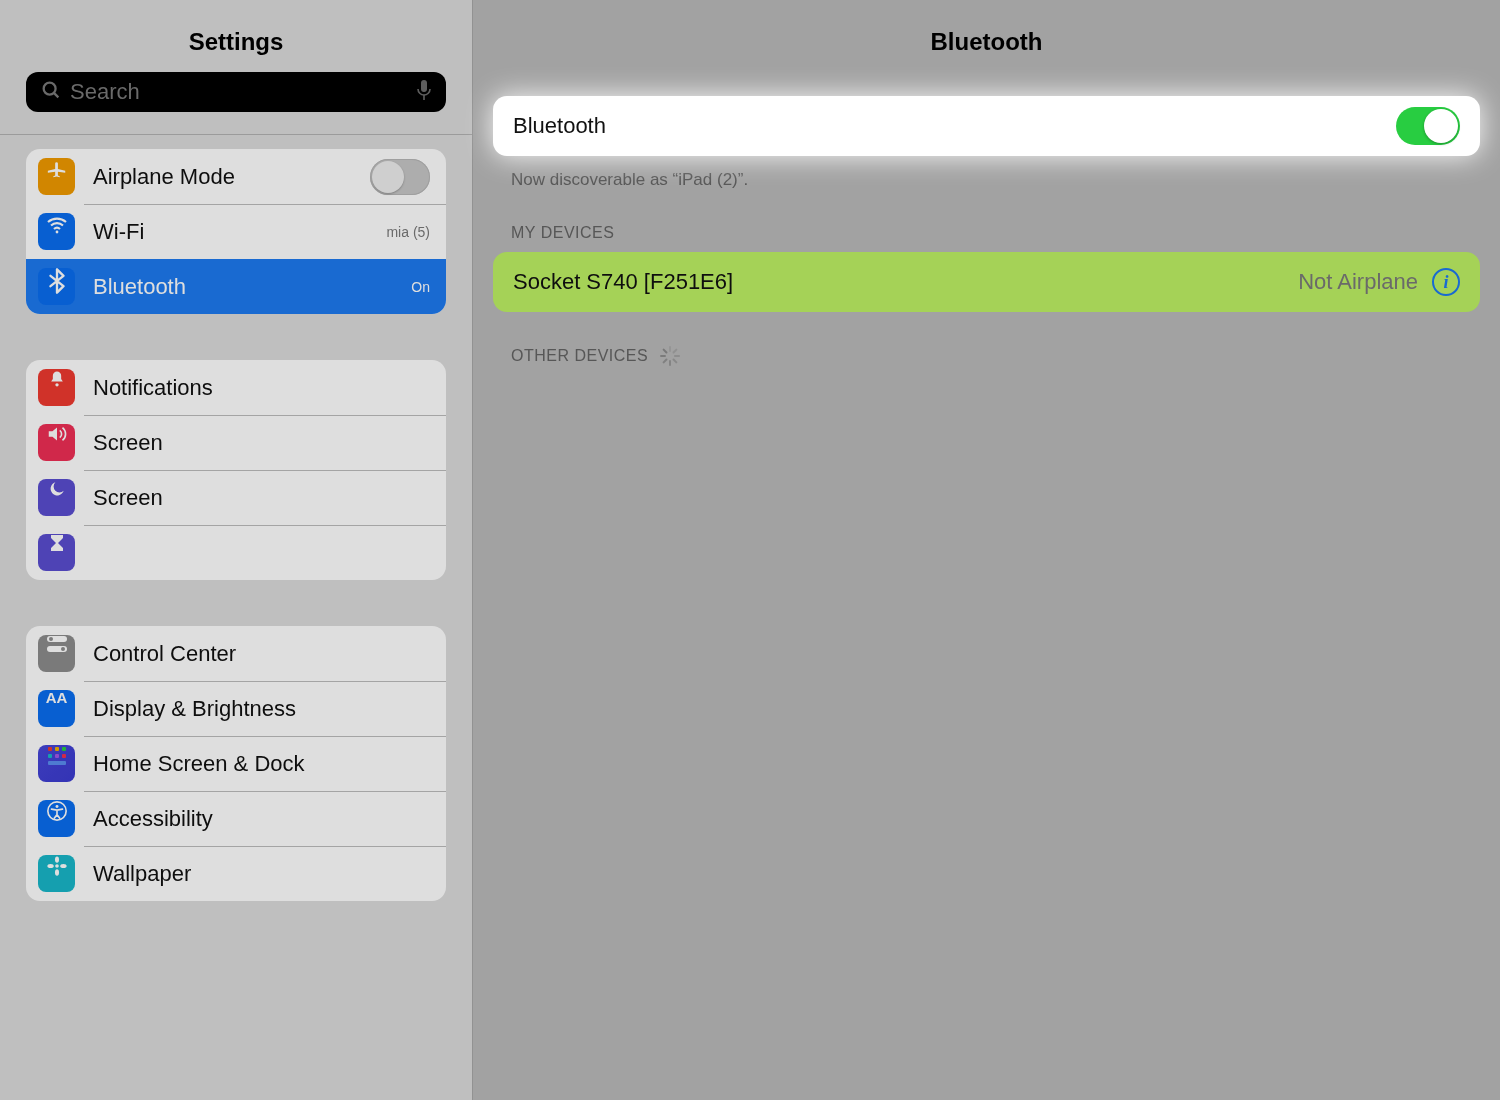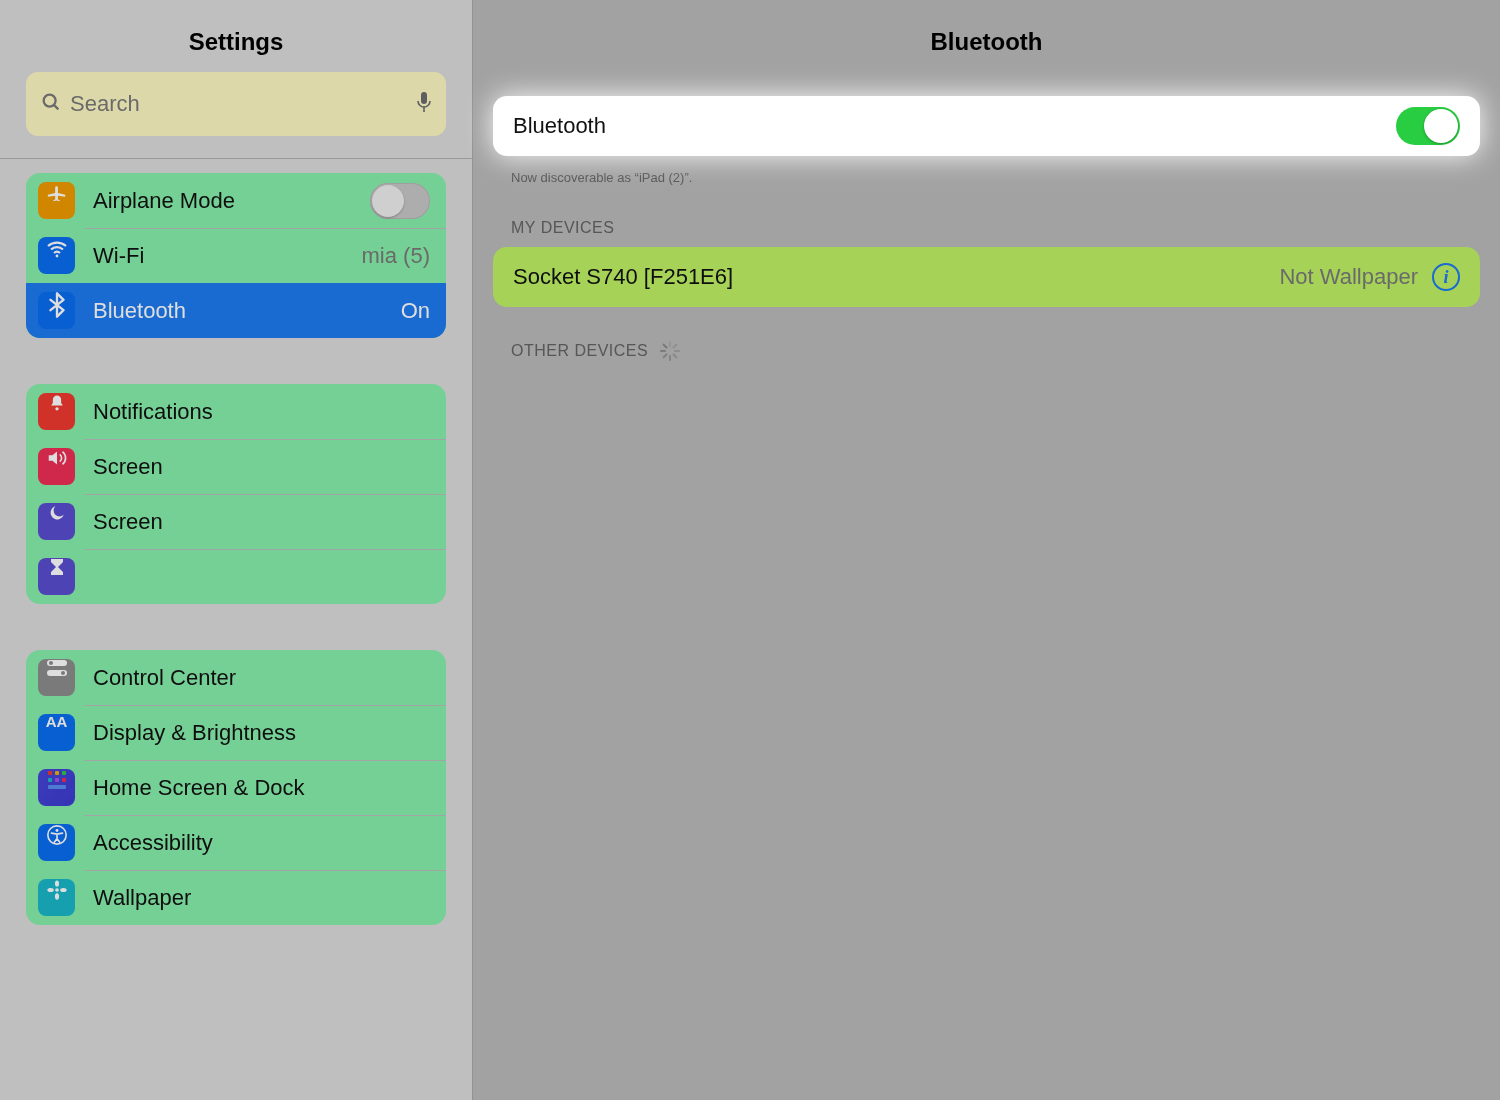--- a/index.html
+++ b/index.html
@@ -3,33 +3,33 @@
 <meta charset="utf-8">
 <style>
   * { box-sizing: border-box; margin: 0; padding: 0; }
   html, body { width: 1500px; height: 1100px; font-family: -apple-system, "Helvetica Neue", Arial, sans-serif; background:#bababa; overflow:hidden; }
   .app { display:flex; width:100%; height:100%; position:relative; }
 
   
   .sidebar { width:473px; height:100%; background:#dcdcdc; border-right:1px solid #a8a8a8; display:flex; flex-direction:column; }
   .sidebar-title { text-align:center; font-size:24px; font-weight:600; padding:28px 0 16px 0; color:#000; }
   .search-wrap { padding:0 26px 22px 26px; }
-  .search { display:flex; align-items:center; background:#fef9c3; border-radius:12px; height:64px; padding:0 14px; }
+  .search { display:flex; align-items:center; background:#000000; border-radius:12px; height:40px; padding:0 14px; }
   .search svg { flex:0 0 auto; }
   .search .ph { flex:1; font-size:22px; color:#7a7a7a; margin-left:8px; }
   .search .mic { flex:0 0 auto; color:#6d6d6d; }
 
   .sidebar-sep { height:1px; background:#b3b3b3; margin-bottom:14px; }
 
-  .group { margin:0 26px 46px 26px; background:#86efac; border-radius:14px; overflow:hidden; }
+  .group { margin:0 26px 46px 26px; background:#ffffff; border-radius:14px; overflow:hidden; }
   .row { display:flex; align-items:center; height:55px; padding:0 16px 0 12px; position:relative; }
   .row + .row::before { content:""; position:absolute; left:58px; right:0; top:0; height:1px; background:#bdbdbd; }
   .row .icon { width:37px; height:37px; border-radius:8px; display:flex; justify-content:center; margin-right:18px; flex:0 0 auto; }
   .row .label { font-size:22px; color:#111; flex:1; }
-  .row .value { font-size:22px; color:#7a7a7a; }
+  .row .value { font-size:14px; color:#7a7a7a; }
   .row.selected { background:#1d7af0; }
   .row.selected .label, .row.selected .value { color:#fff; }
   .row.selected::before { display:none; }
 
   
   .toggle-sm { width:60px; height:36px; border-radius:18px; background:#c7c7c7; position:relative; box-shadow: inset 0 0 0 1px #b7b7b7; }
   .toggle-sm::after { content:""; position:absolute; width:32px; height:32px; border-radius:50%; background:#eee; top:2px; left:2px; box-shadow:0 1px 2px rgba(0,0,0,.25); }
 
   
   .ic-airplane { background:#f09a00; }
@@ -55,21 +55,21 @@
 
   .card { margin:0 20px; background:#bef264; border-radius:14px; overflow:hidden; }
   .card.highlight { background:#ffffff; box-shadow:0 0 28px rgba(255,255,255,0.95); position:relative; z-index:5; }
   .drow { display:flex; align-items:center; height:60px; padding:0 20px; }
   .drow .dlabel { font-size:22px; color:#111; flex:1; }
   .drow .dstatus { font-size:22px; color:#7a7a7a; margin-right:14px; }
 
   .toggle-lg { width:64px; height:38px; border-radius:19px; background:#28cd41; position:relative; }
   .toggle-lg::after { content:""; position:absolute; width:34px; height:34px; border-radius:50%; background:#fff; top:2px; right:2px; box-shadow:0 1px 3px rgba(0,0,0,.3); }
 
-  .footer-text { font-size:13px; color:#646464; padding:14px 38px 0 38px; }
+  .footer-text { font-size:17px; color:#646464; padding:14px 38px 0 38px; }
   .section-header { font-size:16px; letter-spacing:0.5px; color:#646464; padding:34px 38px 10px 38px; text-transform:uppercase; display:flex; align-items:center; }
 
   .info-btn { width:28px; height:28px; border-radius:50%; border:2.5px solid #1d7af0; color:#1d7af0; display:flex; align-items:center; justify-content:center; font-family:Georgia, serif; font-style:italic; font-weight:600; font-size:18px; }
 
   .spinner { width:20px; height:20px; margin-left:12px; position:relative; }
   .spinner span { position:absolute; left:9px; top:0; width:2px; height:6px; background:#8a8a8a; border-radius:1px; transform-origin:1px 10px; }
 
   
   .dim { position:absolute; inset:0; background:rgba(0,0,0,0.13); pointer-events:none; z-index:3; }
   .sidebar, .detail { position:relative; }
@@ -261,21 +261,21 @@
       </div>
     </div>
 
     <div class="footer-text">Now discoverable as “iPad (2)”.</div>
 
     <div class="section-header">MY DEVICES</div>
 
     <div class="card">
       <div class="drow">
         <span class="dlabel">Socket S740 [F251E6]</span>
-        <span class="dstatus">Not Wallpaper</span>
+        <span class="dstatus">Not Airplane</span>
         <div class="info-btn">i</div>
       </div>
     </div>
 
     <div class="section-header">
       <span>OTHER DEVICES</span>
       <span class="spinner">
         <span style="transform:rotate(0deg);opacity:.3"></span>
         <span style="transform:rotate(45deg);opacity:.4"></span>
         <span style="transform:rotate(90deg);opacity:.5"></span>

